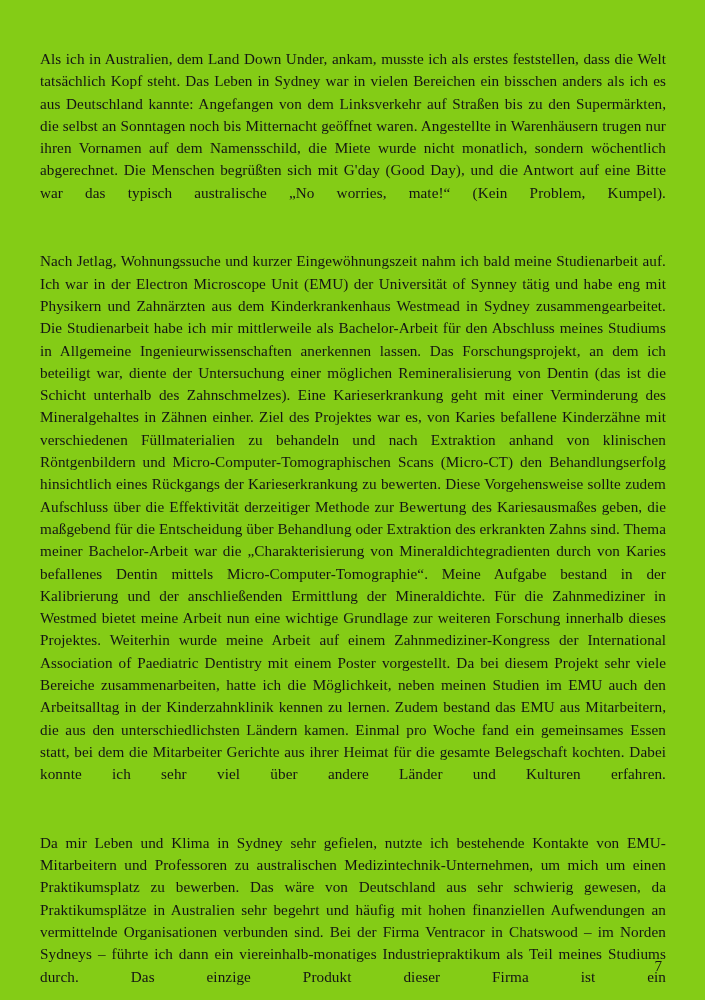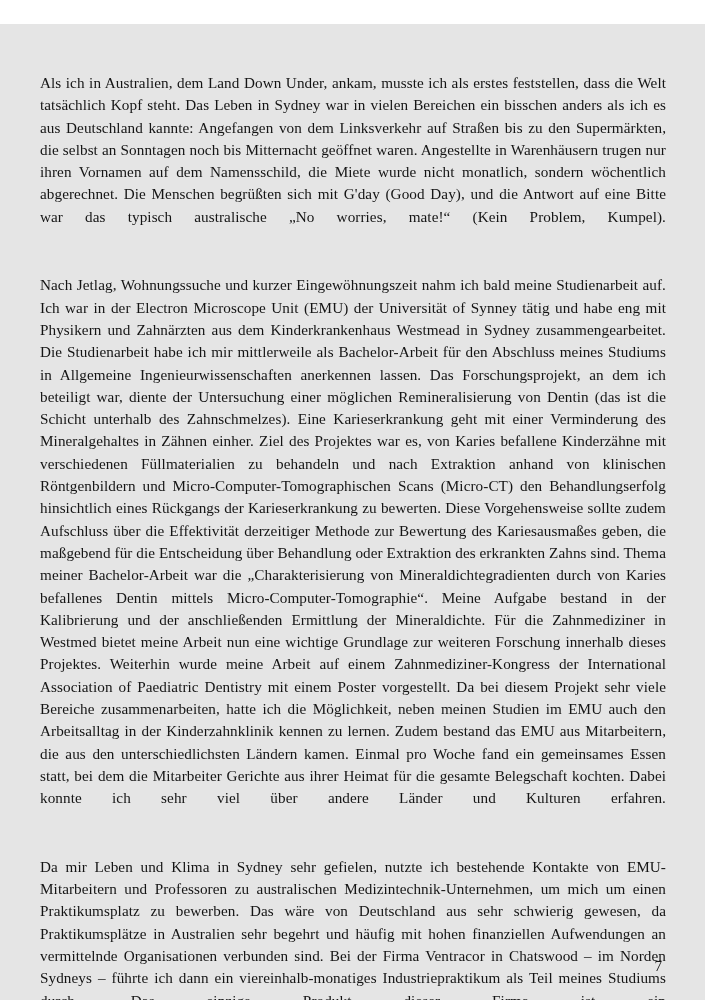--- a/index.html
+++ b/index.html
@@ -14,22 +14,21 @@
     position: relative;
     overflow: hidden;
     font-family: "Liberation Serif", "DejaVu Serif", serif;
     color: #1a1a1a;
   }
 
   
   .page {
     position: absolute;
     inset: 0;
-    background: #e5e5e5;
-    margin-top: 24px;
+    background: #84cc16;
   }
 
   .text-column {
     position: absolute;
     left: 40px;
     top: 48px;
     width: 626px;
   }
 
   .para {

